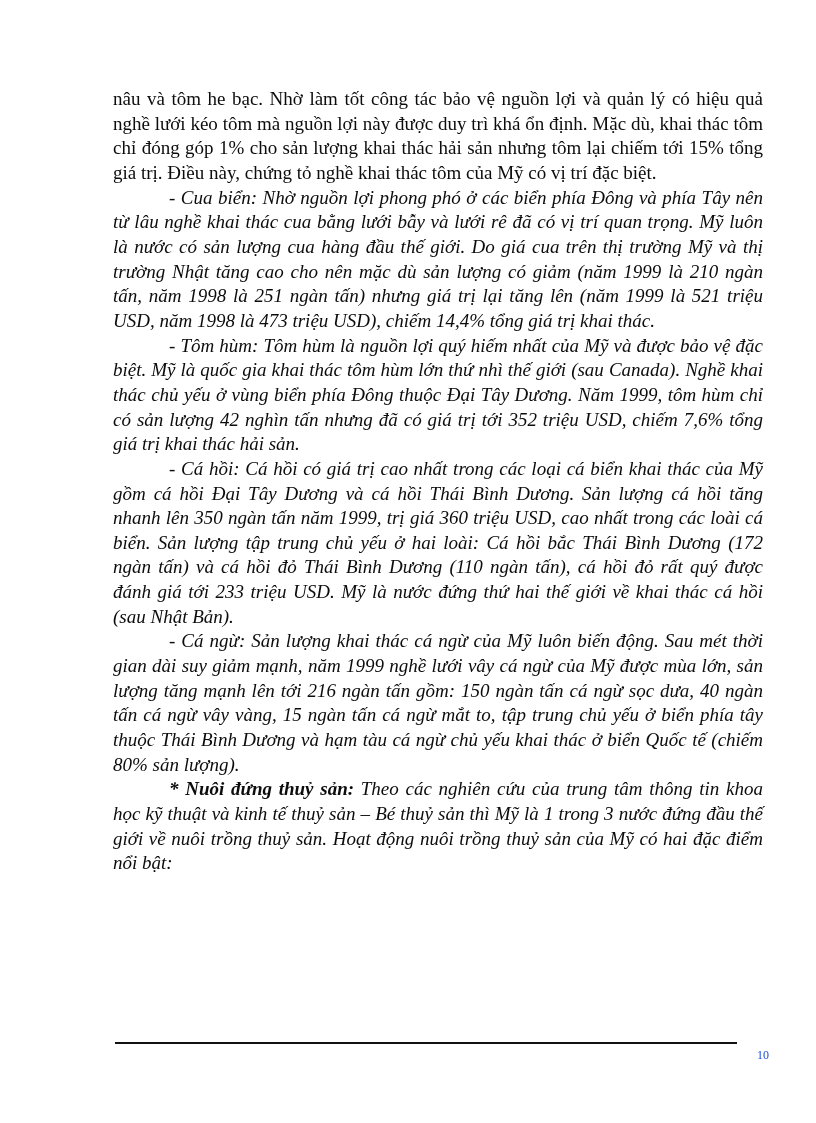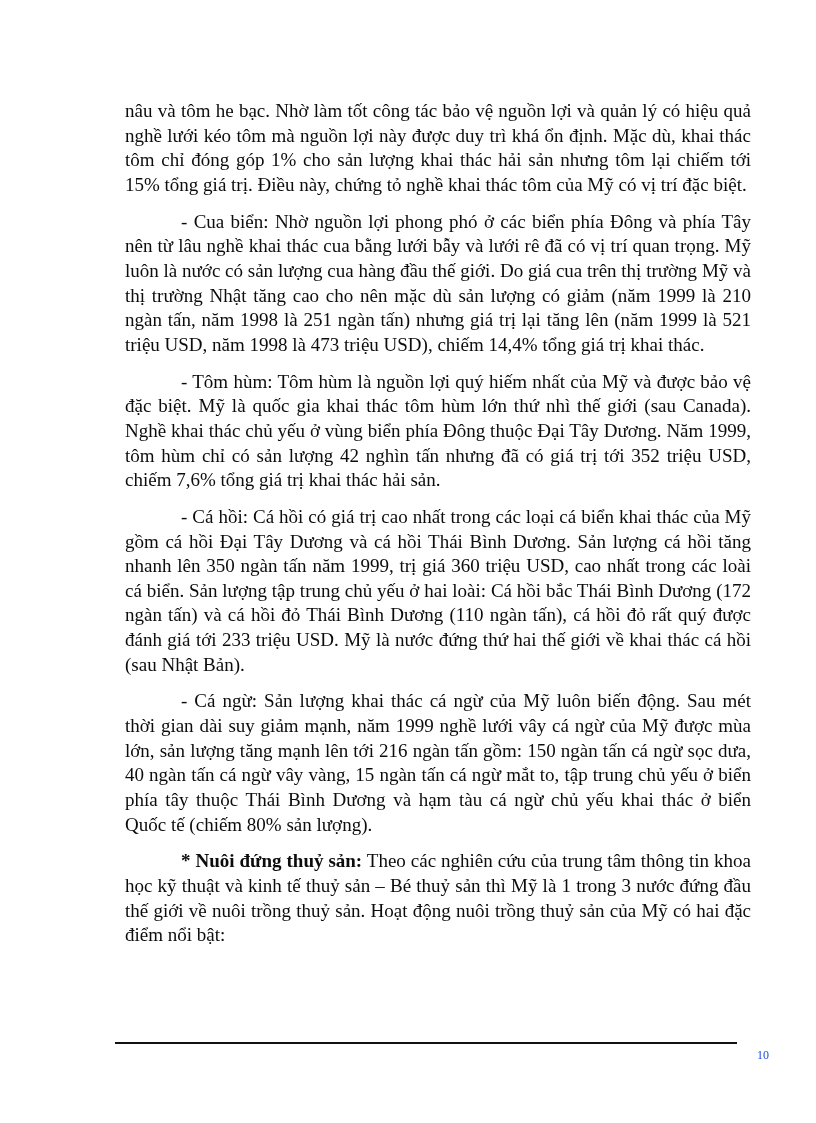--- a/index.html
+++ b/index.html
@@ -24,25 +24,26 @@
   .text-block {
     position: absolute;
     left: 113px;
     top: 87px;
     width: 650px;
     font-size: 19px;
     line-height: 24.65px;
     text-align: justify;
   }
   .text-block p {
-    margin: 12px;
+    margin: 0;
     padding: 0;
   }
   .text-block p.indent {
     text-indent: 56px;
+    font-style: italic;
   }
   .bold {
     font-weight: bold;
   }
   .footer-rule {
     position: absolute;
     left: 115px;
     top: 1042px;
     width: 622px;
     height: 2px;

